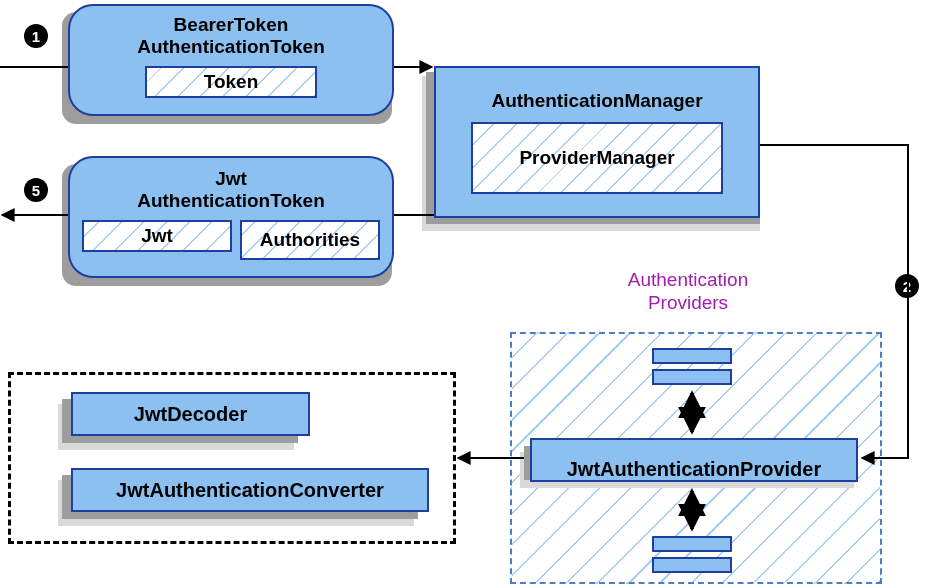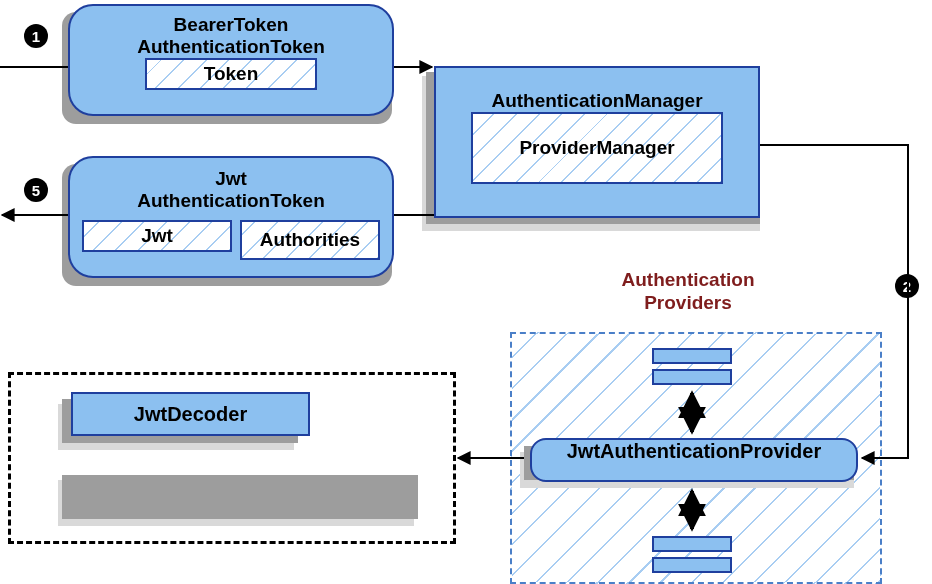--- a/index.html
+++ b/index.html
@@ -91,24 +91,24 @@
     font-size: 15px;
     font-weight: bold;
     display: flex;
     align-items: center;
     justify-content: center;
     line-height: 1;
   }
 
   .group-label {
     font-size: 19px;
-    font-weight: bold;
+    font-weight: normal;
     text-align: center;
     line-height: 23px;
-    color: #7f1d1d;
+    color: #a21caf;
     white-space: pre-line;
   }
 
   
   .mini-bar {
     background: #8cc0f0;
     border: 2px solid #1f3f9e;
     box-sizing: border-box;
   }
 
@@ -128,67 +128,70 @@
   <div class="abs badge" style="left:24px; top:24px;">1</div>
   <div class="abs badge" style="left:24px; top:178px;">5</div>
   <div class="abs badge" style="left:895px; top:274px;">2</div>
   <div class="abs badge" style="left:28px; top:406px;">3</div>
   <div class="abs badge" style="left:28px; top:475px;">4</div>
 
   <div class="abs shadow" style="left:62px; top:12px; width:330px; height:112px; border-radius:14px;"></div>
   <div class="abs node rounded" style="left:68px; top:4px; width:326px; height:112px; padding-top:8px;">
     <div class="node-title">BearerToken
 AuthenticationToken</div>
-    <div class="hatch" style="width:172px; height:32px; ">Token</div>
+    <div class="hatch" style="width:172px; height:32px; margin-top:8px;">Token</div>
   </div>
 
   <div class="abs shadow" style="left:62px; top:164px; width:330px; height:122px; border-radius:14px;"></div>
   <div class="abs node rounded" style="left:68px; top:156px; width:326px; height:122px; padding-top:10px;">
     <div class="node-title">Jwt
 AuthenticationToken</div>
     <div style="display:flex; gap:8px; margin-top:8px;">
       <div class="hatch" style="width:150px; height:32px;">Jwt</div>
       <div class="hatch" style="width:140px; height:40px;">Authorities</div>
     </div>
   </div>
 
   <div class="abs shadow2" style="left:422px; top:76px; width:338px; height:155px;"></div>
   <div class="abs shadow" style="left:426px; top:72px; width:334px; height:152px;"></div>
   <div class="abs node" style="left:434px; top:66px; width:326px; height:152px; padding-top:22px;">
     <div class="node-title">AuthenticationManager</div>
-    <div class="hatch" style="width:252px; height:72px; ">ProviderManager</div>
+    <div class="hatch" style="width:252px; height:72px; margin-top:10px;">ProviderManager</div>
   </div>
 
   <div class="abs group-label" style="left:600px; top:268px; width:176px;">Authentication
 Providers</div>
 
   <div class="abs dashed-blue" style="left:510px; top:332px; width:372px; height:252px;"></div>
 
   <div class="abs mini-bar" style="left:652px; top:348px; width:80px; height:16px;"></div>
   <div class="abs mini-bar" style="left:652px; top:369px; width:80px; height:16px;"></div>
 
   <div class="abs mini-bar" style="left:652px; top:536px; width:80px; height:16px;"></div>
   <div class="abs mini-bar" style="left:652px; top:557px; width:80px; height:16px;"></div>
 
   <div class="abs shadow2" style="left:520px; top:452px; width:334px; height:36px;"></div>
   <div class="abs shadow" style="left:524px; top:446px; width:330px; height:34px;"></div>
-  <div class="abs node" style="left:530px; top:438px; width:328px; height:44px; justify-content:flex-start;border-radius:16px;">
+  <div class="abs node" style="left:530px; top:438px; width:328px; height:44px; justify-content:flex-end;">
     <div class="node-title" style="font-size:20px;">JwtAuthenticationProvider</div>
   </div>
 
   <div class="abs dashed-black" style="left:8px; top:372px; width:448px; height:172px;"></div>
 
   <div class="abs shadow2" style="left:58px; top:404px; width:236px; height:46px;"></div>
   <div class="abs shadow" style="left:62px; top:399px; width:236px; height:44px;"></div>
   <div class="abs node" style="left:71px; top:392px; width:239px; height:44px; justify-content:center;align-items:center;">
     <div class="node-title" style="font-size:20px;">JwtDecoder</div>
   </div>
 
   <div class="abs shadow2" style="left:58px; top:480px; width:356px; height:46px;"></div>
   <div class="abs shadow" style="left:62px; top:475px; width:356px; height:44px;"></div>
+  <div class="abs node" style="left:71px; top:468px; width:358px; height:44px; justify-content:center;">
+    <div class="node-title" style="font-size:20px;">JwtAuthenticationConverter</div>
+  </div>
 
   <svg class="overlay">
     <defs>
       <marker id="arrowR" viewBox="0 0 10 10" refX="9" refY="5" markerWidth="7" markerHeight="7" orient="auto-start-reverse">
         <path d="M 0 0 L 10 5 L 0 10 z" fill="#000"></path>
       </marker>
       <marker id="arrowEnd" viewBox="0 0 10 10" refX="9" refY="5" markerWidth="7" markerHeight="7" orient="auto">
         <path d="M 0 0 L 10 5 L 0 10 z" fill="#000"></path>
       </marker>
       <marker id="arrowStart" viewBox="0 0 10 10" refX="9" refY="5" markerWidth="7" markerHeight="7" orient="auto-start-reverse">

